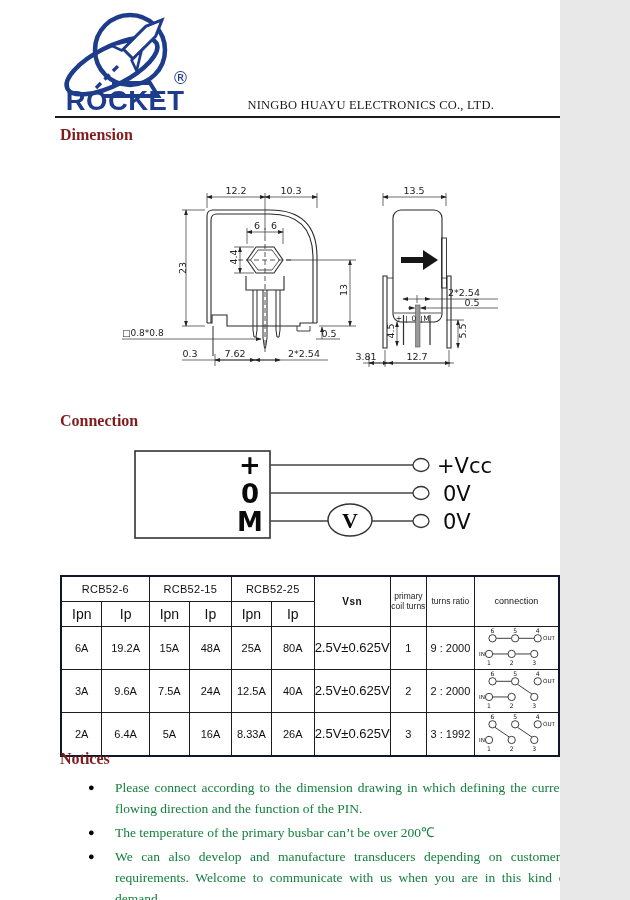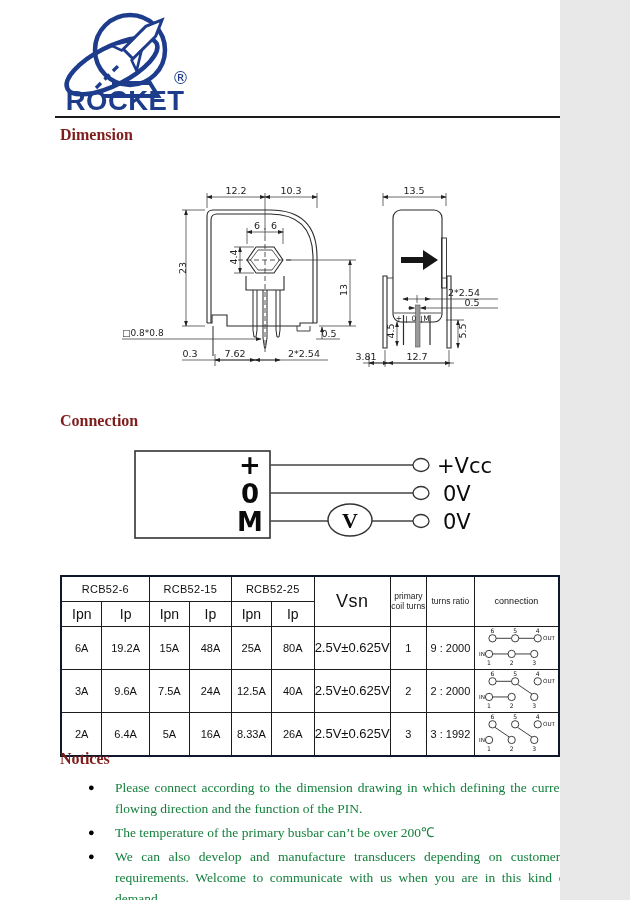--- a/index.html
+++ b/index.html
@@ -8,21 +8,21 @@
   .abs{position:absolute;}
   .heading{font-family:"Liberation Serif",serif;font-weight:bold;font-size:16px;color:#7f1d1d;}
   .company{font-family:"Liberation Serif",serif;font-size:12.5px;color:#1a1a1a;letter-spacing:.2px;}
   .rule{border-top:2px solid #1b1b1b;height:0;}
   
   table.spec{border-collapse:collapse;table-layout:fixed;font-size:11px;color:#101010;}
   table.spec td{border:1px solid #1c1c1c;text-align:center;vertical-align:middle;padding:0;overflow:hidden;}
   table.spec{border:2px solid #0f172a;}
   td.model{font-size:11px;letter-spacing:.3px;}
   td.sub{font-size:14px;}
-  td.vsn-h{font-size:18px;font-weight:400;letter-spacing:.5px;}
+  td.vsn-h{font-size:10px;font-weight:700;letter-spacing:.5px;}
   td.small-hdr{font-size:8.5px;text-align:left;vertical-align:top;padding:3px 2px 0 4px;line-height:1.25;color:#222;}
   td.ratio-h{vertical-align:middle;}
   td.conn-h{font-size:9px;text-align:center;vertical-align:middle;}
   td.vsn-v{font-size:13px;}
   td.conn-cell{padding:0;}
   
   .notice-item{display:flex;align-items:flex-start;margin-bottom:3px;}
   .notice-bullet{width:27px;flex:0 0 27px;font-size:11px;line-height:21px;color:#000;}
   .notice-text{width:455px;font-family:"Liberation Serif",serif;font-size:13.5px;line-height:21px;
                text-align:justify;color:#15803d;}
@@ -42,20 +42,21 @@
     <line x1="40" y1="82" x2="64" y2="58" stroke="#1e3c8c" stroke-width="3.4" stroke-dasharray="7,5"></line>
     <g transform="rotate(45 82 38)">
       <path d="M 82 4 L 89 20 L 89 52 L 75 52 L 75 20 Z" fill="#fff" stroke="#1e3c8c" stroke-width="3"></path>
       <path d="M 75 40 L 64 58 L 75 54 Z" fill="#fff" stroke="#1e3c8c" stroke-width="2.6"></path>
       <path d="M 89 40 L 100 58 L 89 54 Z" fill="#fff" stroke="#1e3c8c" stroke-width="2.6"></path>
     </g>
     <text x="10" y="104" font-size="28" font-weight="bold" fill="#1e3c8c" letter-spacing="0.5" style="font-family:'Liberation Sans',sans-serif;" transform="scale(0.98,1)">ROCKET</text>
     <text x="116" y="78" font-size="17" fill="#1e3c8c">®</text>
   </svg>
 
+  <div class="abs company" style="right:66px;top:98px;">NINGBO HUAYU ELECTRONICS CO., LTD.</div>
   <div class="abs rule" style="left:55px;top:116px;width:520px;"></div>
 
   <div class="abs heading" style="left:60px;top:126px;">Dimension</div>
 
   <svg class="abs" style="left:120px;top:180px;" width="392" height="200" viewBox="0 0 392 200">
     <defs>
       <marker id="mA" viewBox="0 0 10 10" refX="9" refY="5" markerWidth="8.5" markerHeight="8.5" orient="auto-start-reverse">
         <path d="M0,1.6 L10,5 L0,8.4 Z" fill="#222"></path>
       </marker>
     </defs>

